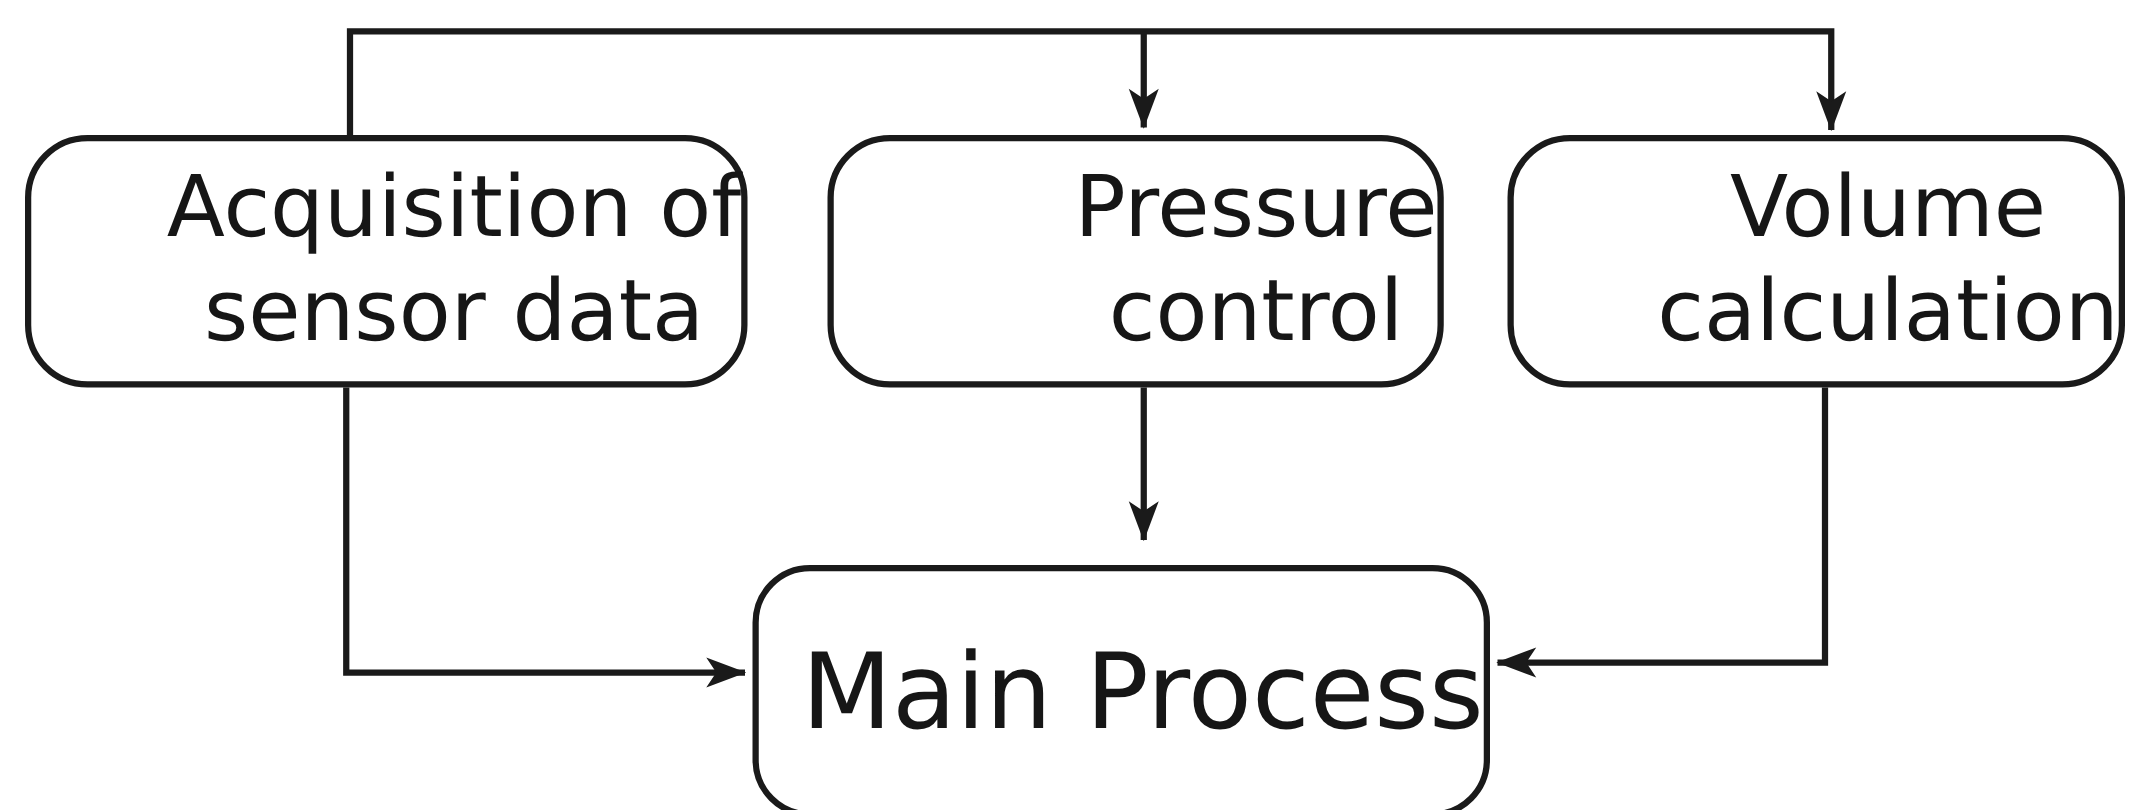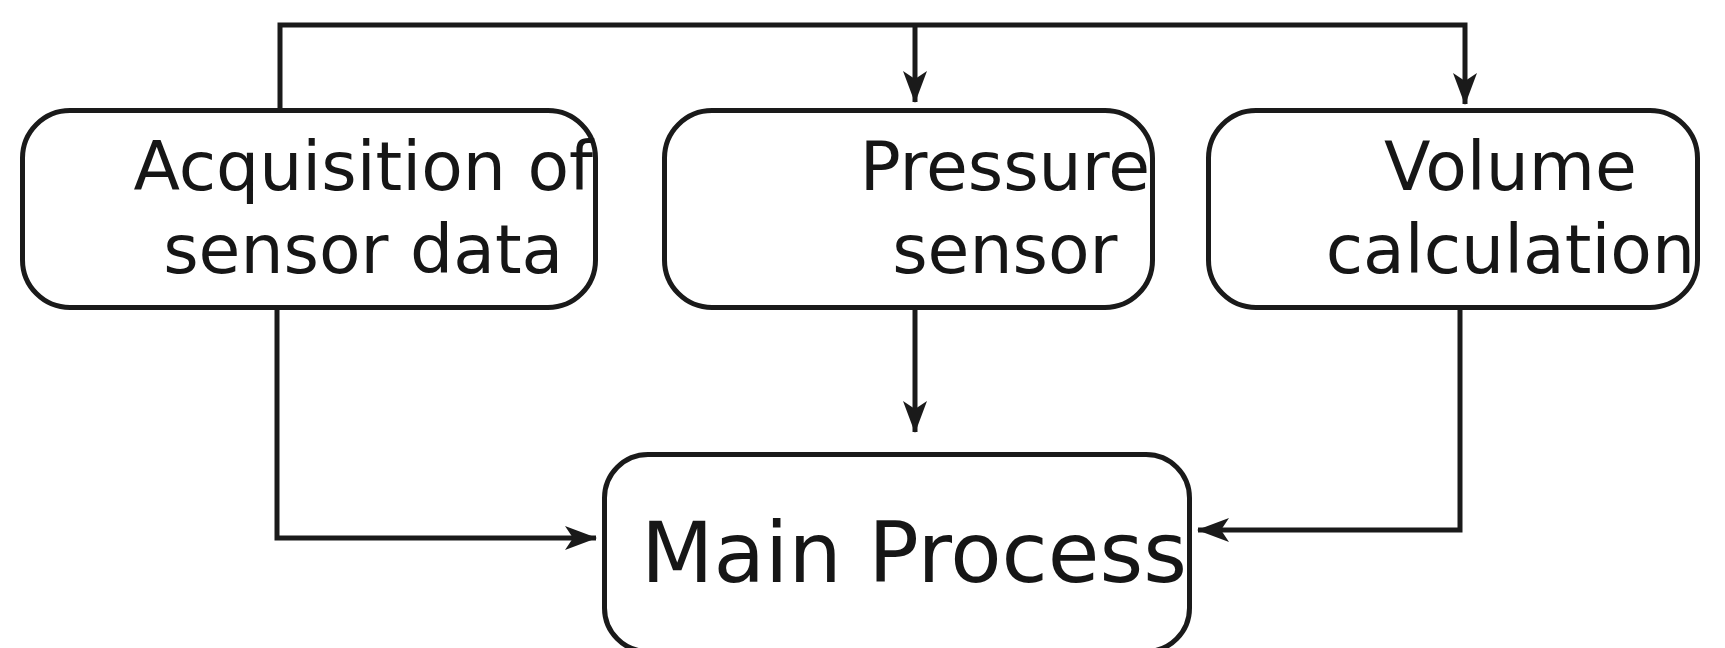--- a/index.html
+++ b/index.html
@@ -85,21 +85,21 @@
     <path class="edge" d="M 1460 310 L 1460 530 L 1198 530" marker-end="url(#arrow)"></path>
   </svg>
 
   <div class="node node--row1 node--acquisition">
     <span>Acquisition of
 sensor data</span>
   </div>
 
   <div class="node node--row1 node--pressure">
     <span>Pressure
-sensor</span>
+control</span>
   </div>
 
   <div class="node node--row1 node--volume">
     <span>Volume
 calculation</span>
   </div>
 
   <div class="node node--main">
     <span>Main Process</span>
   </div>

